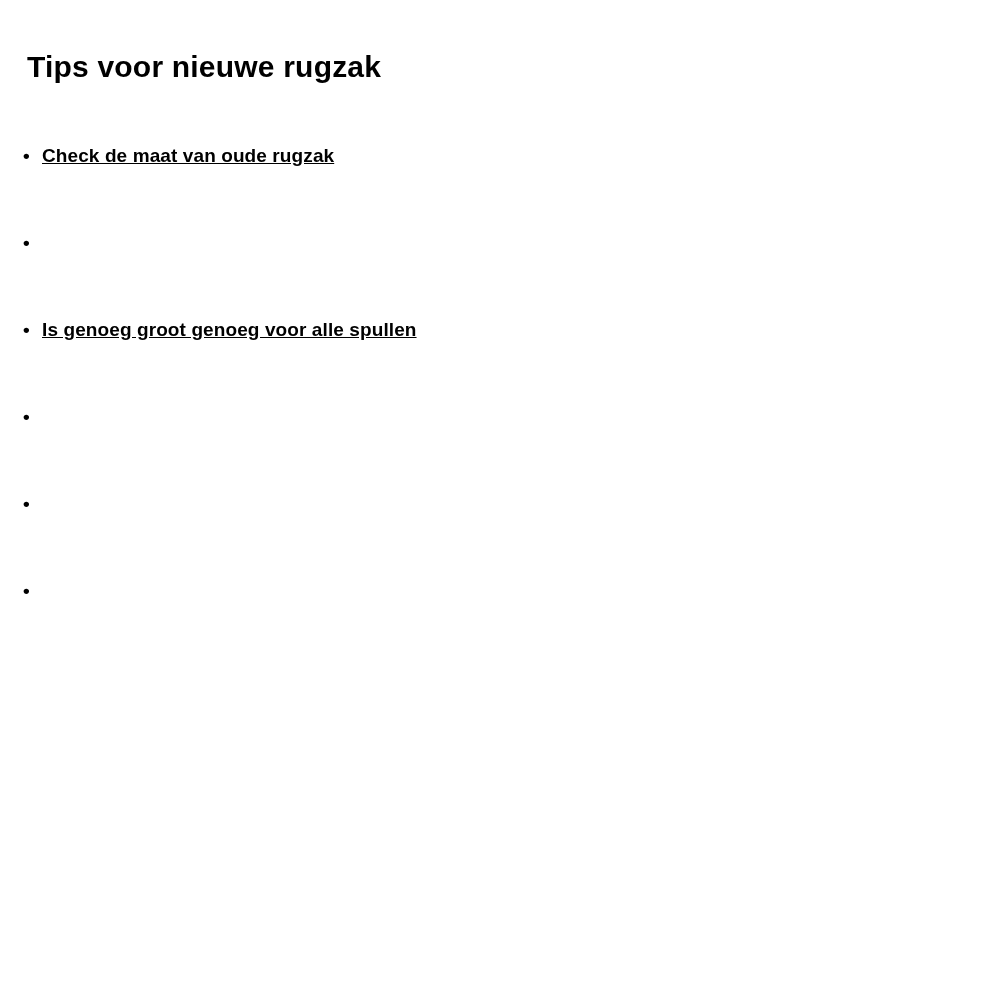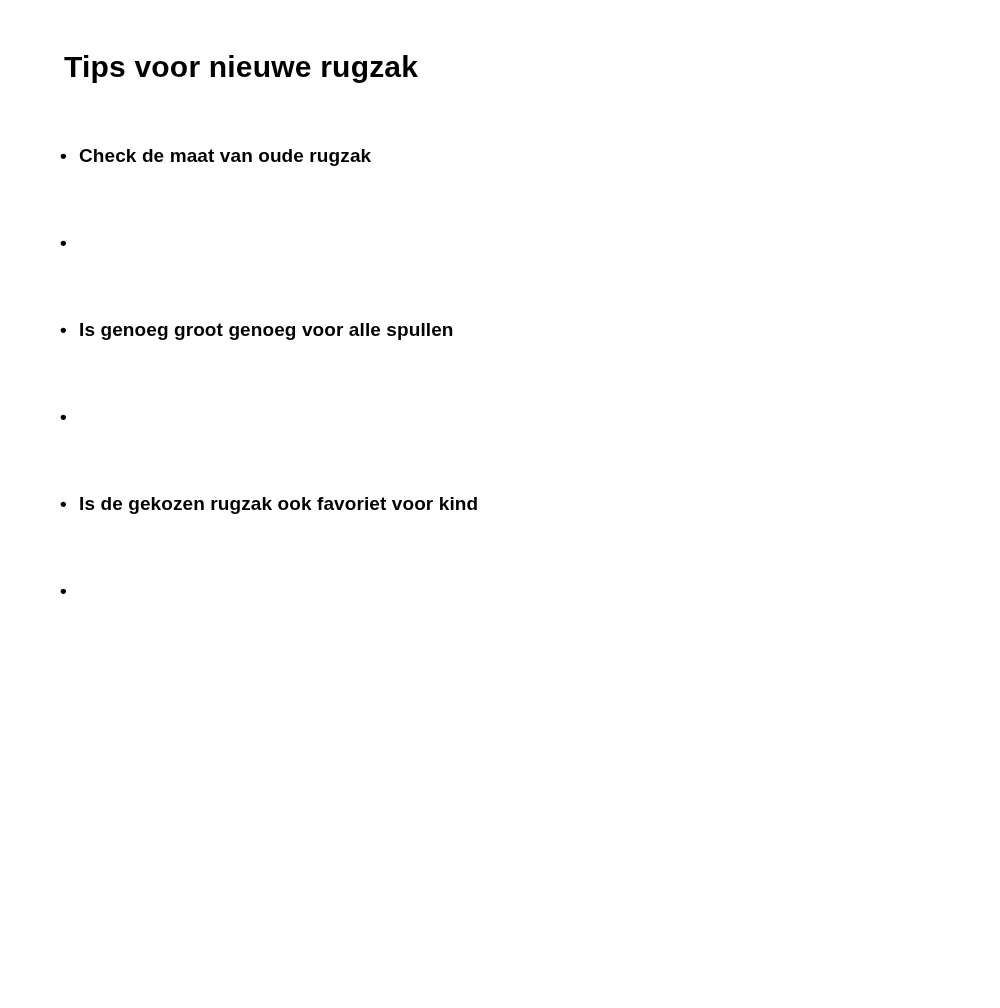--- a/index.html
+++ b/index.html
@@ -14,21 +14,20 @@
     overflow: hidden;
     font-family: "Liberation Sans", sans-serif;
     color: #000000;
     -webkit-font-smoothing: antialiased;
   }
   .page {
     width: 1000px;
     height: 1008px;
     background: #ffffff;
     box-sizing: border-box;
-    padding-left: 37px;
   }
   .title {
     margin: 0;
     padding: 50px 0 0 27px;
     font-size: 30px;
     font-weight: 700;
     line-height: 1.1;
     letter-spacing: 0.2px;
     color: #000000;
   }
@@ -48,20 +47,21 @@
     color: #000000;
   }
   .bullet-marker {
     flex: 0 0 19px;
     width: 19px;
     font-size: 19px;
     line-height: 22px;
   }
   .tip-text {
     white-space: nowrap;
+    text-decoration: underline;
   }
 </style>
 </head>
 <body>
 
 <div class="page">
   <h1 class="title">Tips voor nieuwe rugzak</h1>
 
   <ul class="tips-list">
     <li>
@@ -73,19 +73,18 @@
     </li>
     <li>
       <span class="bullet-marker">•</span>
       <span class="tip-text">Is genoeg groot genoeg voor alle spullen</span>
     </li>
     <li>
       <span class="bullet-marker">•</span>
     </li>
     <li>
       <span class="bullet-marker">•</span>
-      <span class="tip-text">Is de gekozen rugzak ook favoriet voor kind</span>
     </li>
     <li>
       <span class="bullet-marker">•</span>
     </li>
   </ul>
 </div>
 
 </body></html>

